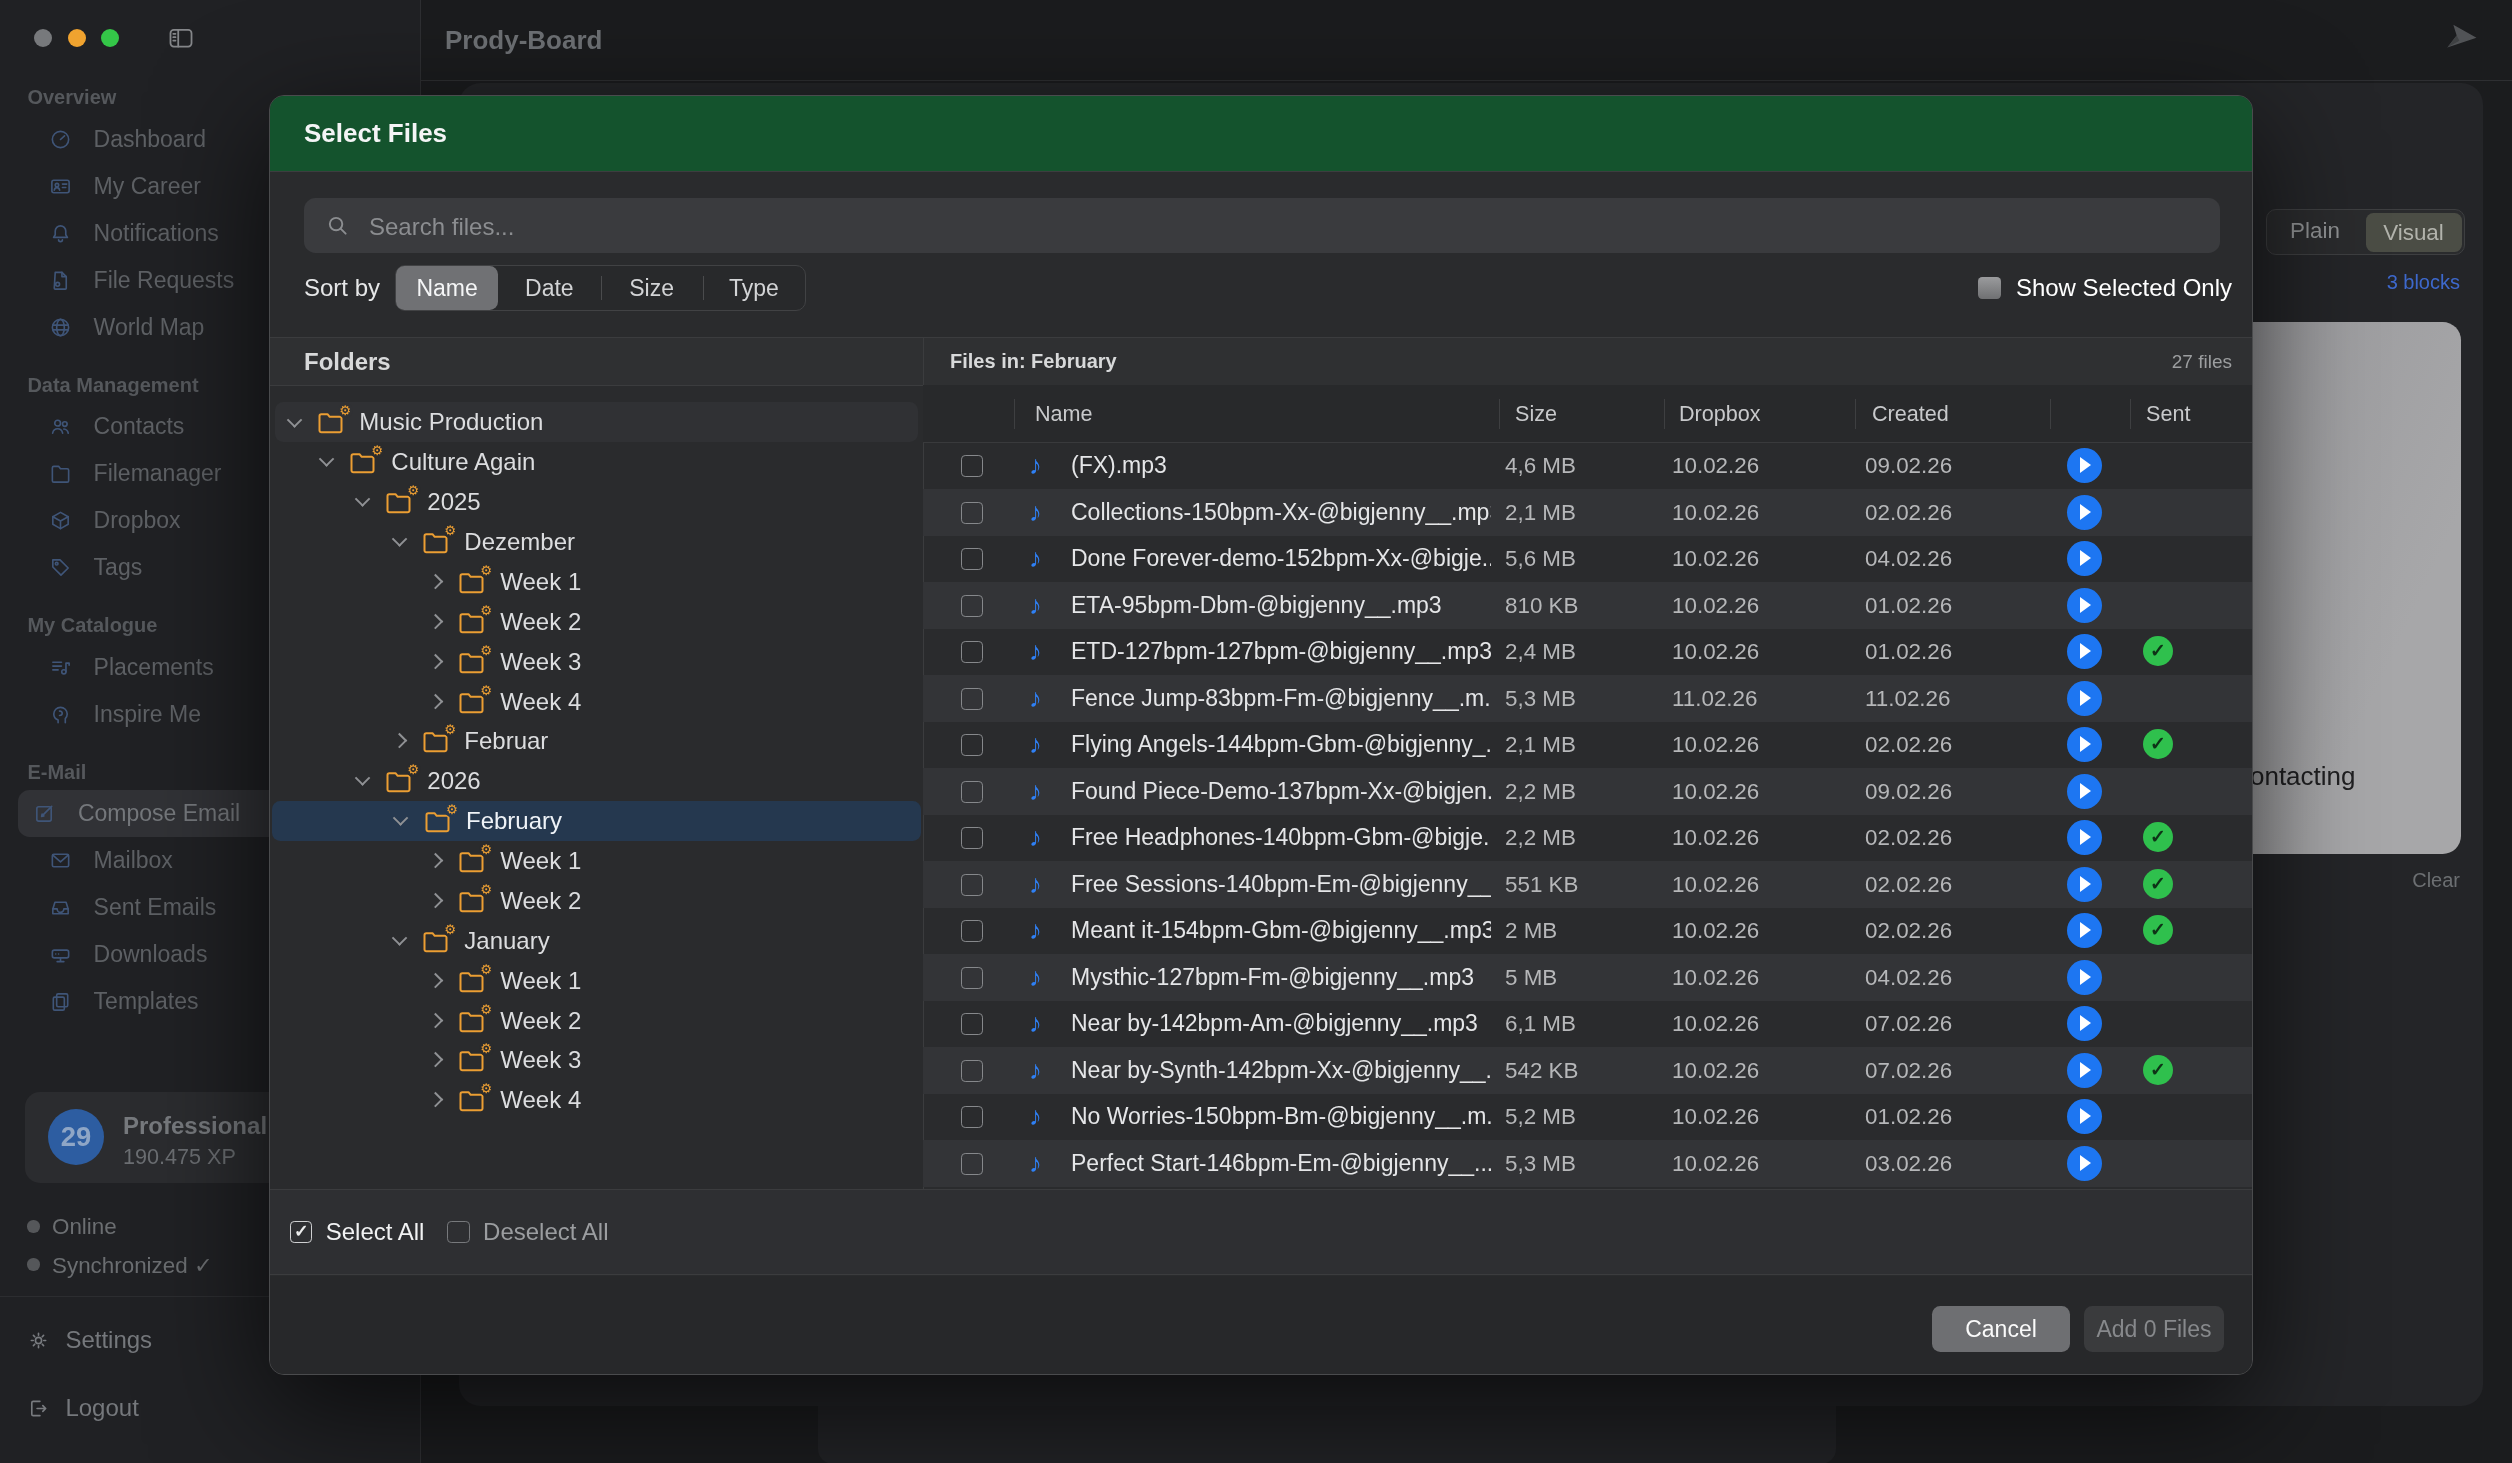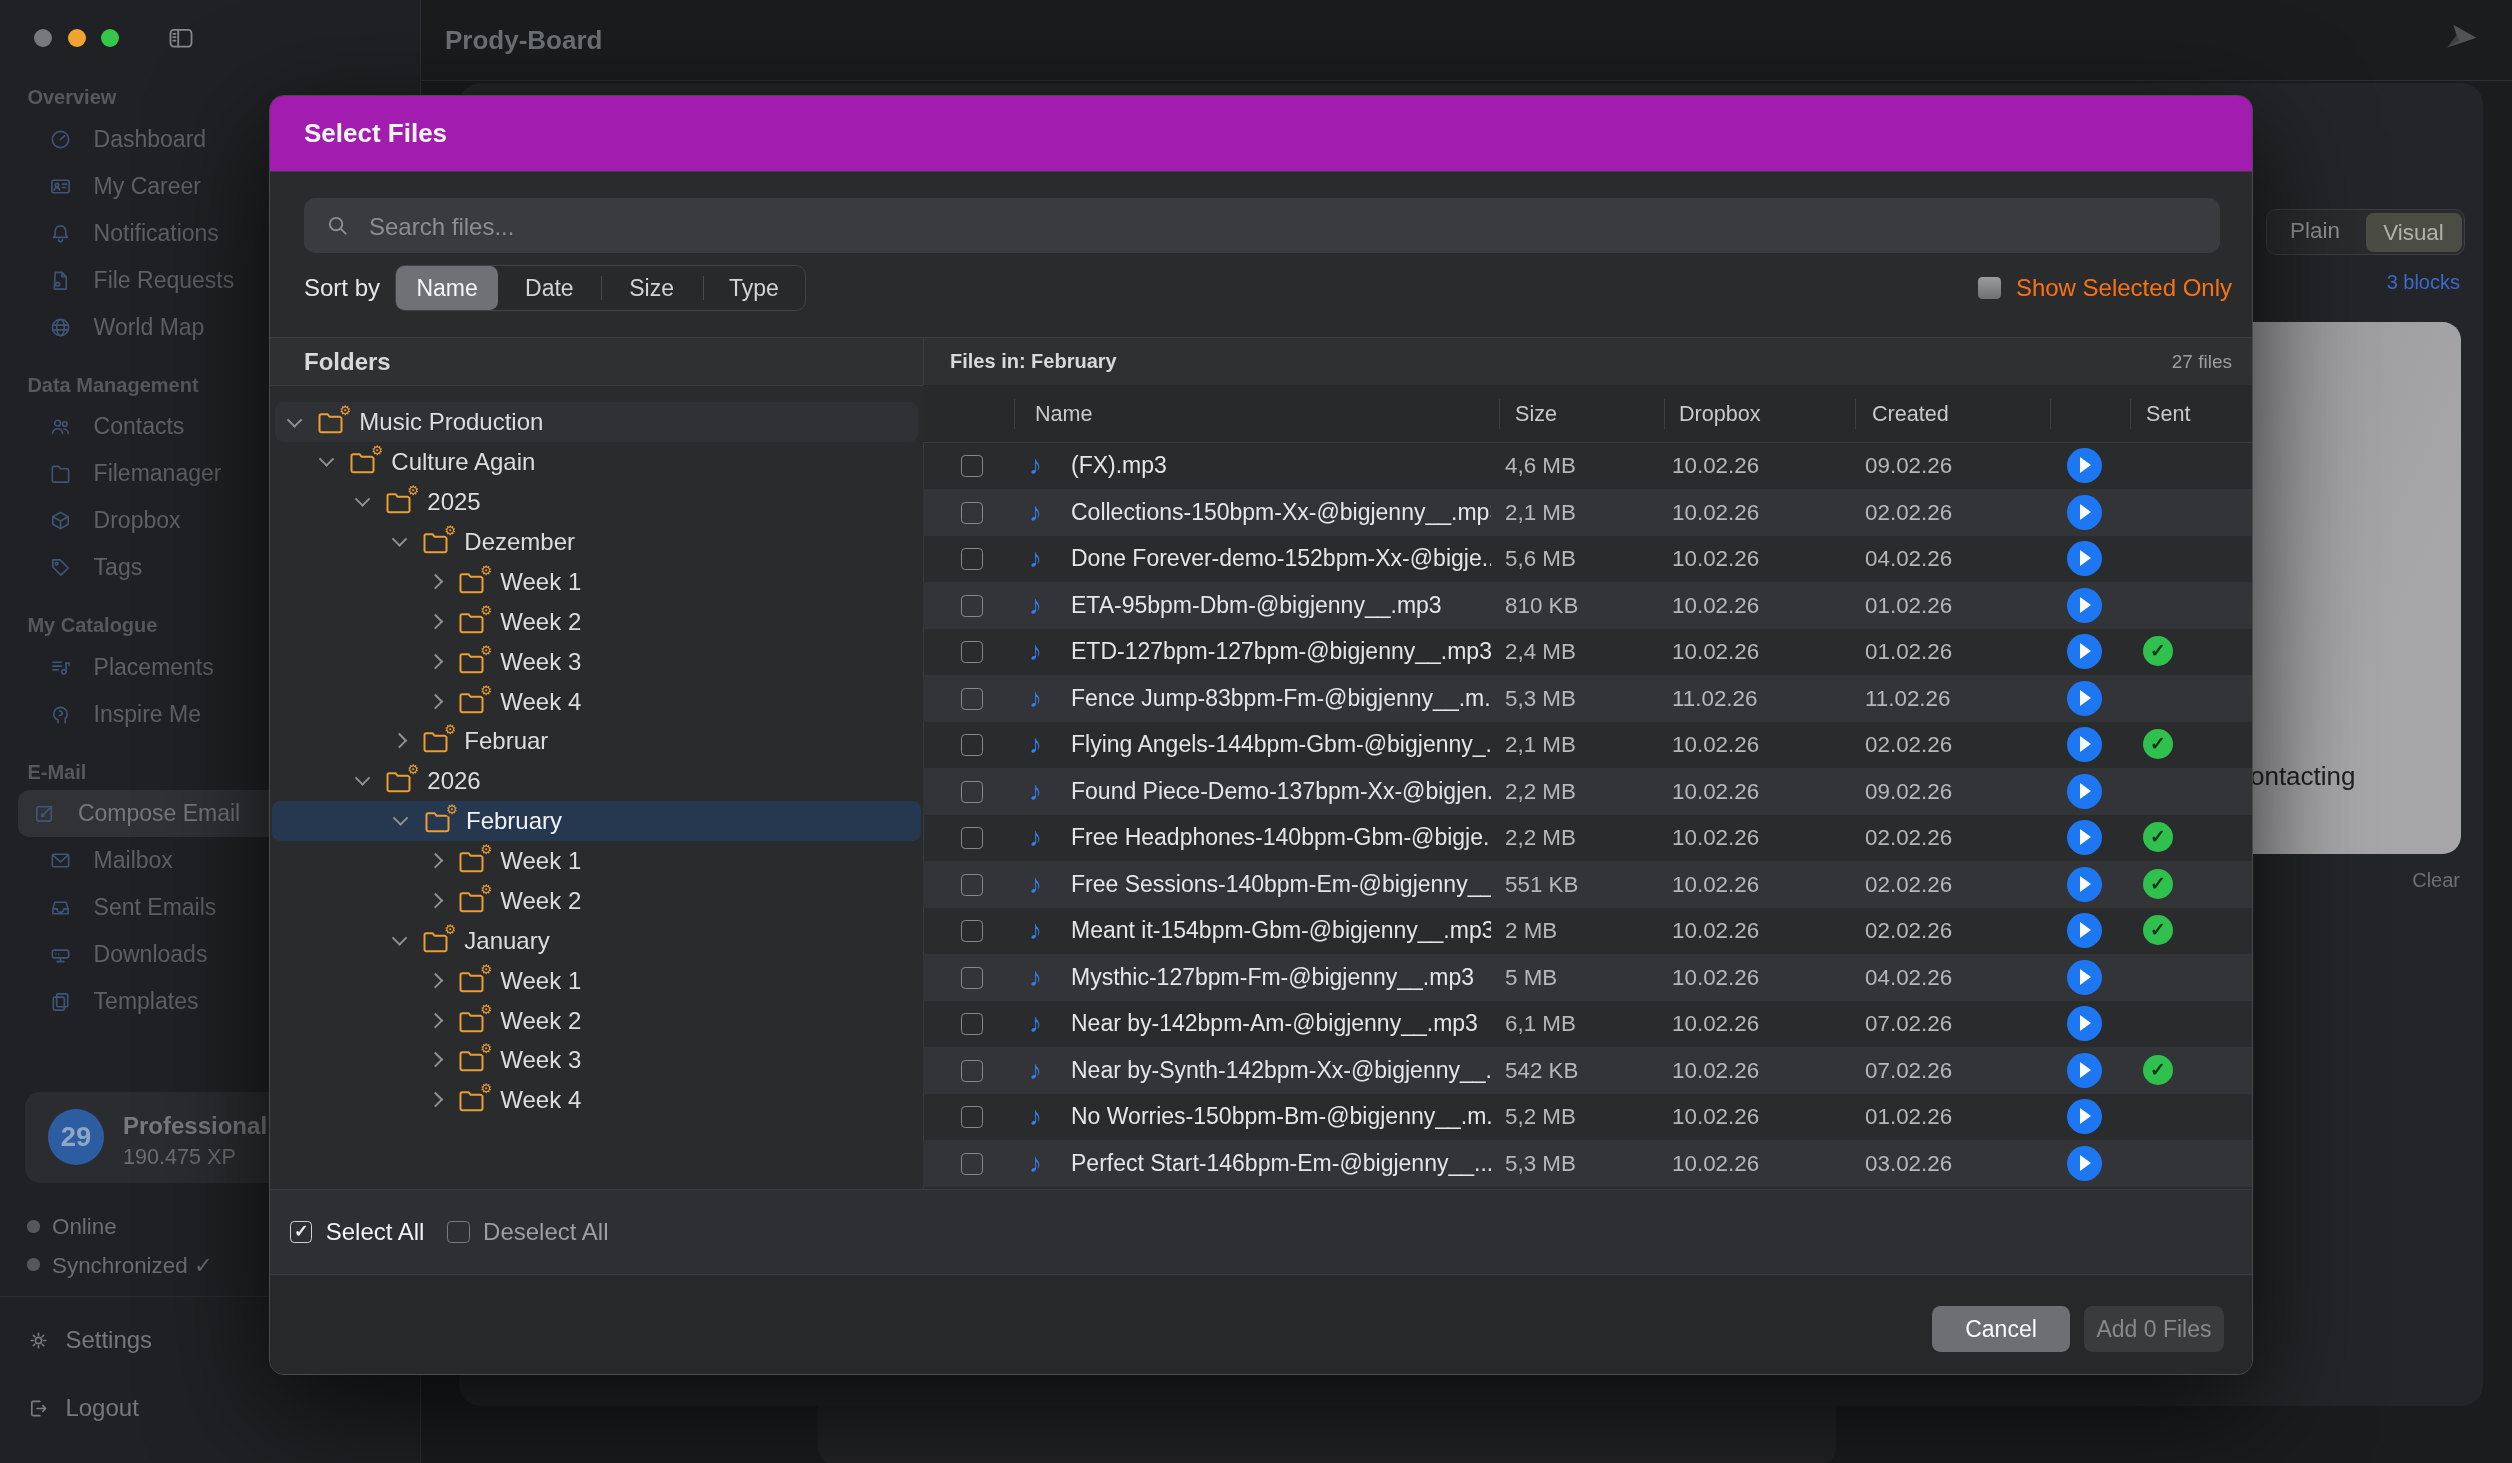--- a/index.html
+++ b/index.html
@@ -45,35 +45,35 @@
   .seg-opt.on{background:#4b4d45;border-radius:7.5px;margin:2.5px;color:#b2b3ac;line-height:39px;}
   .blocks-label{position:absolute;right:52px;top:271px;font-size:20px;color:#3d68cc;}
   .gray-card{position:absolute;left:2177px;top:322px;width:284px;height:532px;border-radius:18.3px;
              background:linear-gradient(115deg,#97979a 0%,#a7a7a9 70%);}
   .gray-card-text{position:absolute;left:16.6px;top:439px;font-size:26px;color:#202022;white-space:nowrap;}
   .clear-label{position:absolute;right:52px;top:869px;font-size:20px;color:#6c6f72;}
 
   
   .modal{position:absolute;left:269px;top:95px;width:1984px;height:1280px;background:#2a2b2d;border:0.8px solid #4a4b4d;
          border-radius:15px;box-shadow:0 33px 116px rgba(0,0,0,.7);z-index:10;overflow:hidden;box-sizing:border-box;}
-  .m-header{position:absolute;left:0;top:0;right:0;height:75px;background:#a21caf;border-bottom:0.8px solid #3c3d3f;}
+  .m-header{position:absolute;left:0;top:0;right:0;height:75px;background:#14532d;border-bottom:0.8px solid #3c3d3f;}
   .m-title{position:absolute;left:34px;line-height:75px;font-size:26px;font-weight:700;color:#f4f5f6;}
   .m-search{position:absolute;left:34px;top:102px;width:1916px;height:55px;background:#3a3b3e;border-radius:11.6px;}
   .m-search svg{position:absolute;left:21.6px;top:16px;width:23px;height:23px;fill:none;stroke:#8b8d90;stroke-width:2;stroke-linecap:round;}
   .m-search input{position:absolute;left:63px;top:0;width:1828px;height:55px;background:transparent;border:none;outline:none;
                   font-family:"Liberation Sans",sans-serif;font-size:24px;color:#d0d1d3;}
   .m-search input::placeholder{color:#8b8d90;}
   .sort-label{position:absolute;left:34px;top:169px;line-height:46px;font-size:24px;color:#e6e7e8;}
   .sort-seg{position:absolute;left:125px;top:169px;width:411px;height:46px;background:#28292b;border:0.8px solid #414244;
             border-radius:10px;display:flex;box-sizing:border-box;}
   .seg{flex:1;text-align:center;line-height:44px;font-size:23px;color:#d3d4d6;position:relative;}
   .seg.selseg{background:#707174;border-radius:8.3px;color:#f5f6f7;}
   .seg.divl::before{content:"";position:absolute;left:0;top:10px;bottom:10px;width:0.8px;background:#4a4b4d;}
   .show-sel{position:absolute;right:20px;top:169px;height:46px;display:flex;align-items:center;gap:15px;}
-  .show-sel-label{font-size:24px;color:#f97316;}
+  .show-sel-label{font-size:24px;color:#ffffff;}
   .m-div1{position:absolute;left:0;right:0;top:241px;height:0.8px;background:#3b3c3e;}
   .panel-head{position:absolute;left:0;right:0;top:242px;height:47px;background:#2f3032;border-bottom:0.8px solid #3b3c3e;}
   .folders-title{position:absolute;left:34px;line-height:47px;font-size:24px;font-weight:700;color:#d8d9da;}
   .files-title{position:absolute;left:680px;line-height:47px;font-size:20px;font-weight:700;color:#d8d9da;}
   .files-count{position:absolute;right:20px;line-height:47px;font-size:19px;color:#9c9ea0;}
   .v-div{position:absolute;left:653px;top:242px;height:852px;width:0.8px;background:#3b3c3e;}
 
   .folders-panel{position:absolute;left:0;top:289px;width:653px;height:804px;overflow:hidden;}
   .tree-row{position:absolute;left:0;right:0;height:40px;display:flex;align-items:center;gap:14px;box-sizing:border-box;}
   .tree-row.root{left:5px;right:5px;background:#303134;border-radius:8.3px;}

